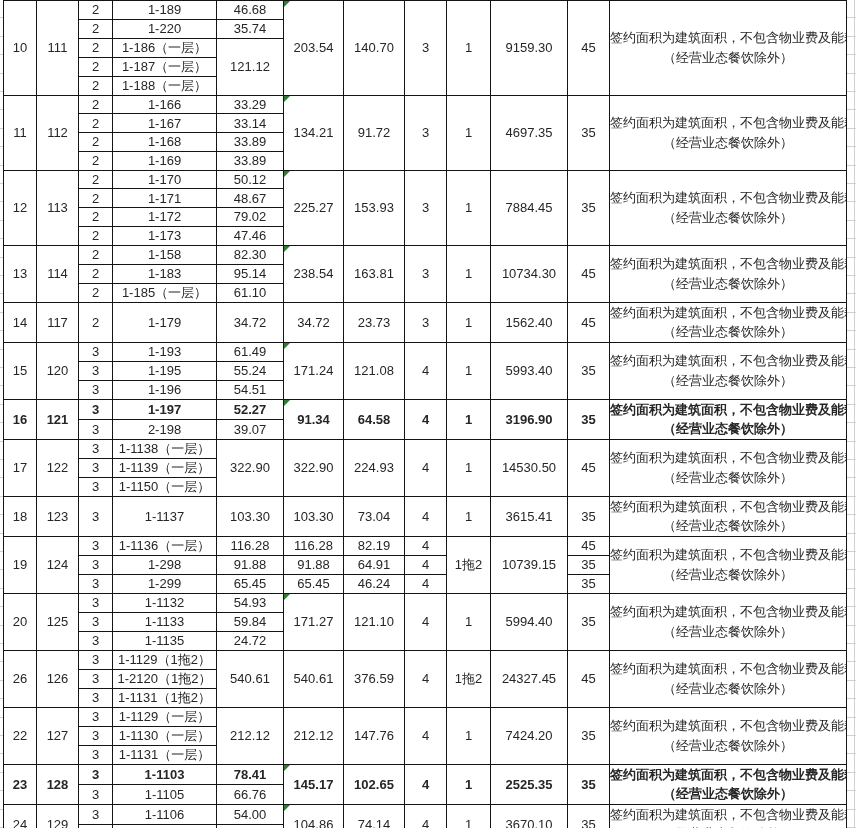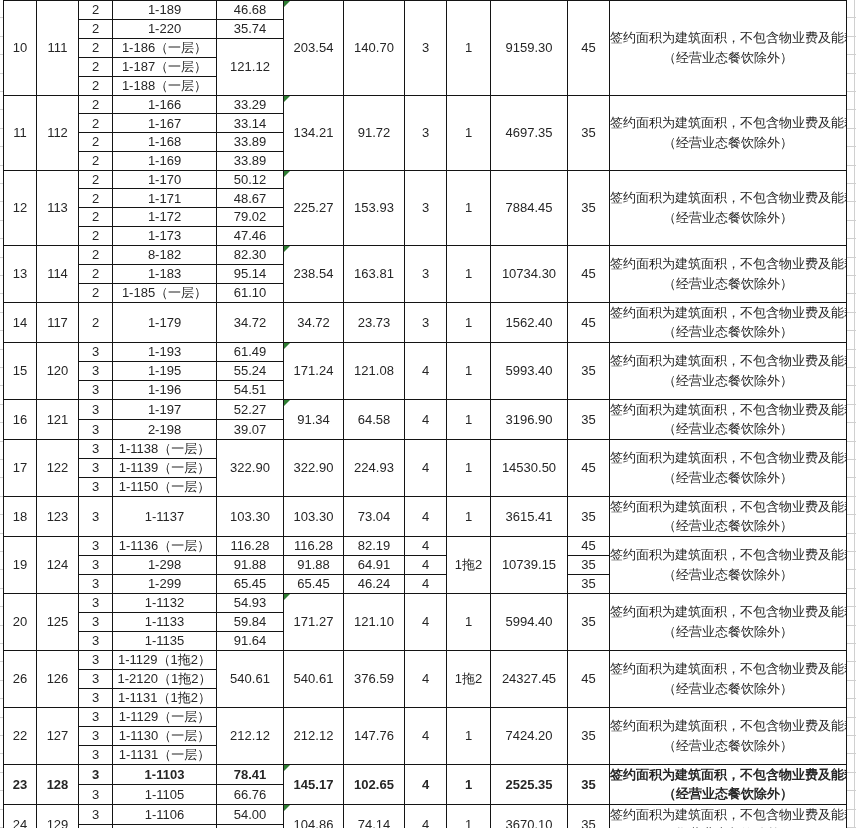--- a/index.html
+++ b/index.html
@@ -163,21 +163,21 @@
         </tr>
         <tr style="height: 18.75px;">
           <td><span>2</span></td>
           <td class="unit-cell"><span>1-173</span></td>
           <td><span>47.46</span></td>
         </tr>
         <tr style="height: 19px;">
           <td rowspan="3"><span>13</span></td>
           <td rowspan="3"><span>114</span></td>
           <td><span>2</span></td>
-          <td class="unit-cell"><span>8-182</span></td>
+          <td class="unit-cell"><span>1-158</span></td>
           <td><span>82.30</span></td>
           <td rowspan="3"><span class="tri"></span><span>238.54</span></td>
           <td rowspan="3"><span>163.81</span></td>
           <td rowspan="3"><span>3</span></td>
           <td rowspan="3"><span>1</span></td>
           <td rowspan="3"><span>10734.30</span></td>
           <td rowspan="3"><span>45</span></td>
           <td class="remark-cell" rowspan="3">
             <div>签约面积为建筑面积，不包含物业费及能耗费</div>
             <div>（经营业态餐饮除外）</div>
@@ -230,21 +230,21 @@
         <tr style="height: 19px;">
           <td><span>3</span></td>
           <td class="unit-cell"><span>1-195</span></td>
           <td><span>55.24</span></td>
         </tr>
         <tr style="height: 19px;">
           <td><span>3</span></td>
           <td class="unit-cell"><span>1-196</span></td>
           <td><span>54.51</span></td>
         </tr>
-        <tr style="height: 19px;">
+        <tr style="height: 19px; font-weight: bold;">
           <td rowspan="2"><span>16</span></td>
           <td rowspan="2"><span>121</span></td>
           <td><span>3</span></td>
           <td class="unit-cell"><span>1-197</span></td>
           <td><span>52.27</span></td>
           <td rowspan="2"><span class="tri"></span><span>91.34</span></td>
           <td rowspan="2"><span>64.58</span></td>
           <td rowspan="2"><span>4</span></td>
           <td rowspan="2"><span>1</span></td>
           <td rowspan="2"><span>3196.90</span></td>
@@ -354,21 +354,21 @@
           </td>
         </tr>
         <tr style="height: 19px;">
           <td><span>3</span></td>
           <td class="unit-cell"><span>1-1133</span></td>
           <td><span>59.84</span></td>
         </tr>
         <tr style="height: 19px;">
           <td><span>3</span></td>
           <td class="unit-cell"><span>1-1135</span></td>
-          <td><span>91.64</span></td>
+          <td><span>24.72</span></td>
         </tr>
         <tr style="height: 19px;">
           <td rowspan="3"><span>26</span></td>
           <td rowspan="3"><span>126</span></td>
           <td><span>3</span></td>
           <td class="unit-cell"><span>1-1129（1拖2）</span></td>
           <td rowspan="3"><span>540.61</span></td>
           <td rowspan="3"><span>540.61</span></td>
           <td rowspan="3"><span>376.59</span></td>
           <td rowspan="3"><span>4</span></td>

